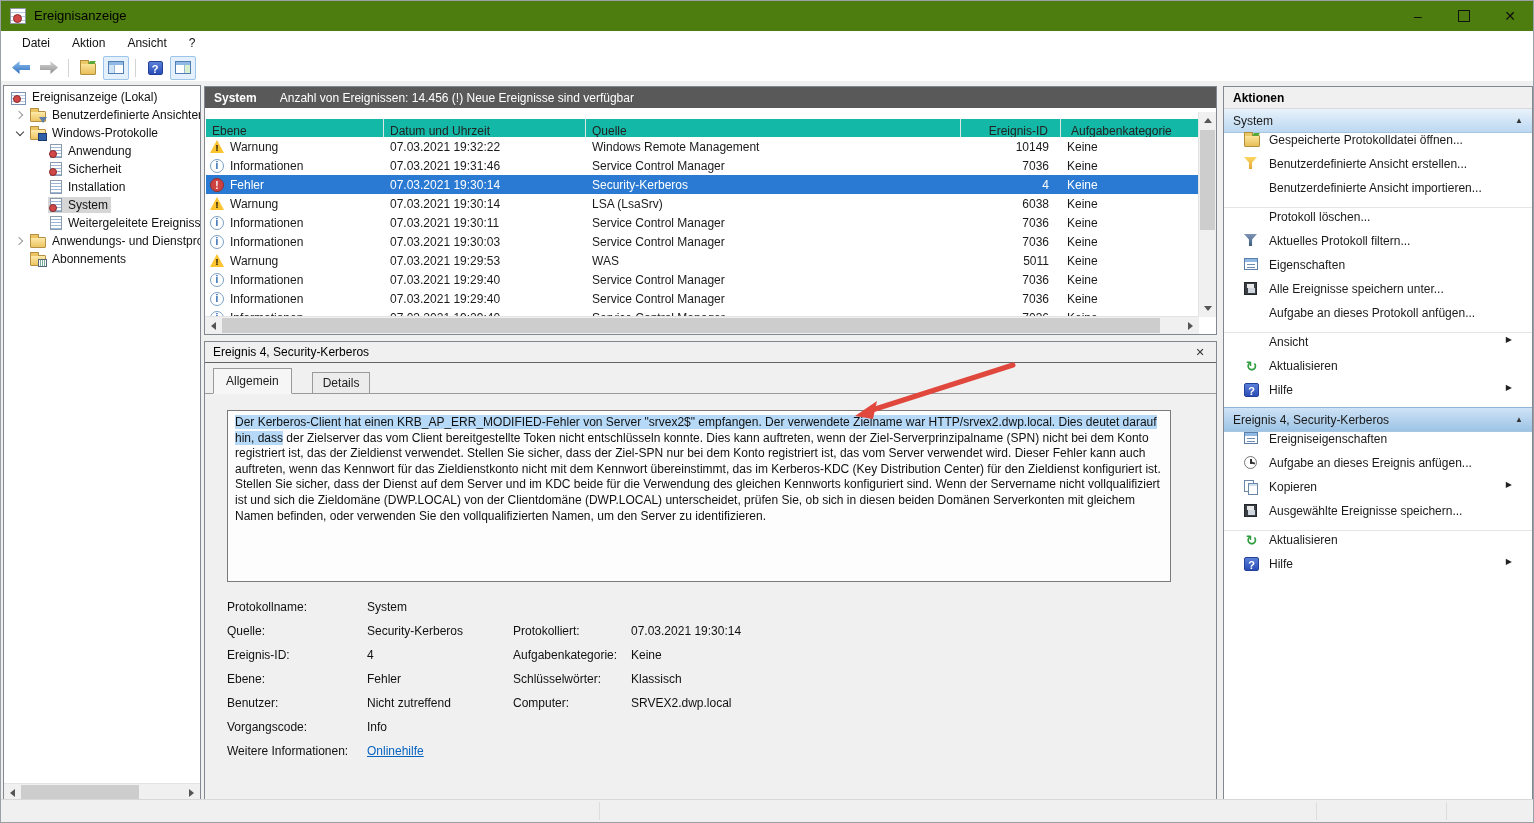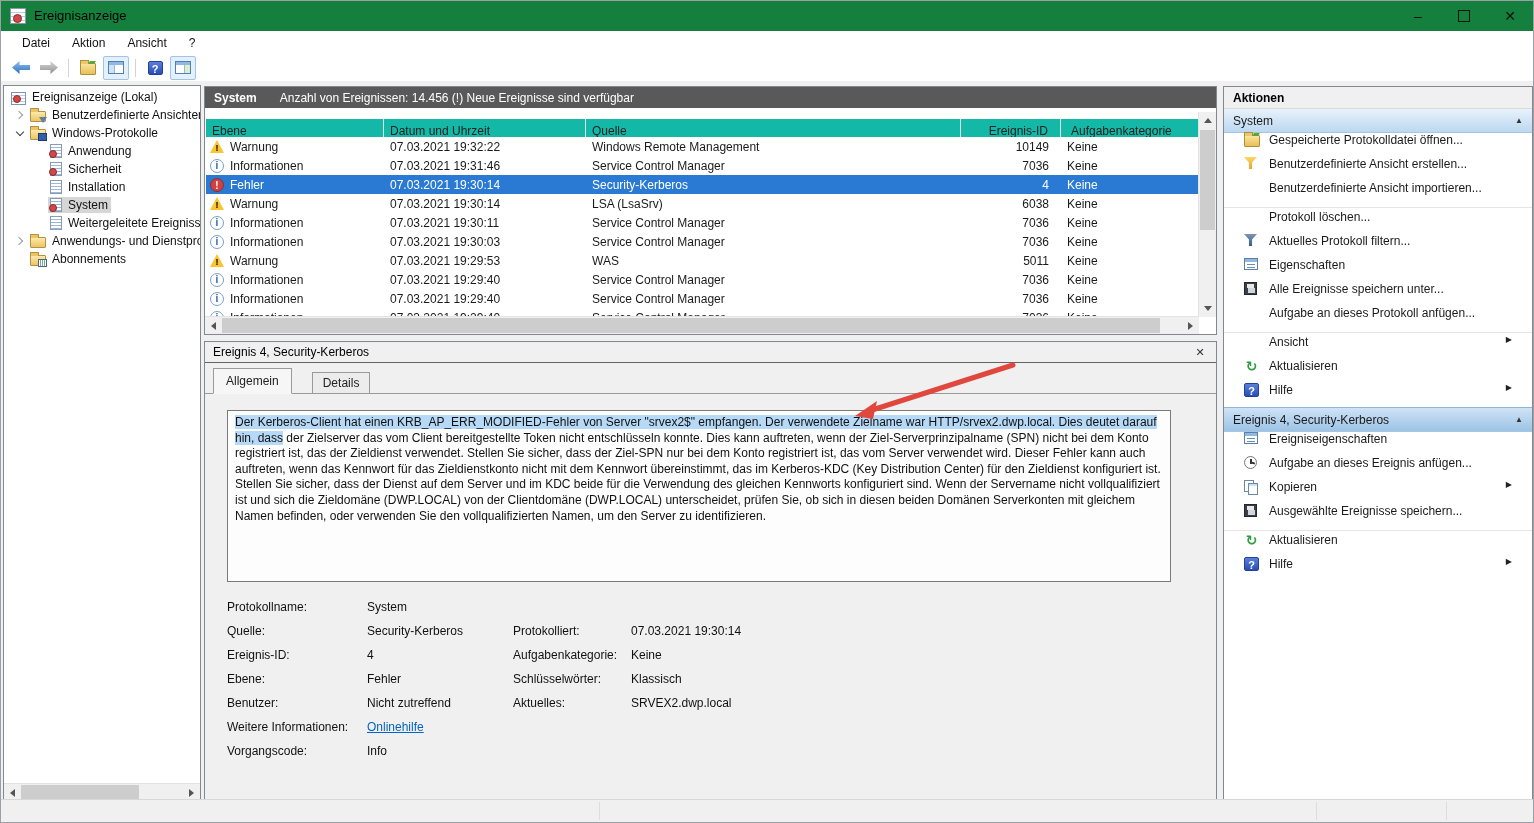--- a/index.html
+++ b/index.html
@@ -1,20 +1,20 @@
 <!DOCTYPE html>
 <html lang="de"><head>
 <meta charset="utf-8">
 <style>
   html,body{margin:0;padding:0;width:1534px;height:823px;overflow:hidden;
     font-family:"Liberation Sans","DejaVu Sans",sans-serif;background:#fff;}
   #win{position:absolute;inset:0;background:#fff;border:1px solid #9aa0a6;box-sizing:border-box;}
 
   
-  #titlebar{position:absolute;left:0;top:0;right:0;height:30px;background:#15803d;}
+  #titlebar{position:absolute;left:0;top:0;right:0;height:30px;background:#4d7c0f;}
   .app-ic{position:absolute;left:9px;top:7px;width:16px;height:16px;background:#fff;border:1px solid #8d97a8;box-sizing:border-box;
     background-image:repeating-linear-gradient(#fff 0 3px,#b9cbe3 3px 4px);}
   .app-ic::after{content:'';position:absolute;left:2px;top:5px;width:7px;height:7px;border-radius:50%;background:#d24848;border:1px solid #8c2b2b;}
   #title-text{position:absolute;left:33px;top:7px;font-size:13px;color:#000;}
   .wc{position:absolute;top:0;width:46px;height:30px;text-align:center;line-height:30px;font-size:14px;color:#111;}
   #btn-min{right:92px;} #btn-max{right:46px;} #btn-close{right:0;}
   .maxbox{display:inline-block;width:10px;height:10px;border:1px solid #111;vertical-align:middle;margin-top:-2px;}
 
   
   #menubar{position:absolute;left:0;top:30px;right:0;height:23px;background:#fff;display:flex;align-items:center;padding-left:10px;gap:0;}
@@ -406,23 +406,23 @@
     <div id="detail-tabs">
       <span class="tab active">Allgemein</span>
       <span class="tab">Details</span>
     </div>
     <div id="desc-box"><span id="desc-line1">Der Kerberos-Client hat einen KRB_AP_ERR_MODIFIED-Fehler von Server "srvex2$" empfangen. Der verwendete Zielname war HTTP/srvex2.dwp.local. Dies deutet darauf hin, dass</span><span> der Zielserver das vom Client bereitgestellte Token nicht entschlüsseln konnte. Dies kann auftreten, wenn der Ziel-Serverprinzipalname (SPN) nicht bei dem Konto registriert ist, das der Zieldienst verwendet. Stellen Sie sicher, dass der Ziel-SPN nur bei dem Konto registriert ist, das vom Server verwendet wird. Dieser Fehler kann auch auftreten, wenn das Kennwort für das Zieldienstkonto nicht mit dem Kennwort übereinstimmt, das im Kerberos-KDC (Key Distribution Center) für den Zieldienst konfiguriert ist. Stellen Sie sicher, dass der Dienst auf dem Server und im KDC beide für die Verwendung des gleichen Kennworts konfiguriert sind. Wenn der Servername nicht vollqualifiziert ist und sich die Zieldomäne (DWP.LOCAL) von der Clientdomäne (DWP.LOCAL) unterscheidet, prüfen Sie, ob sich in diesen beiden Domänen Serverkonten mit gleichem Namen befinden, oder verwenden Sie den vollqualifizierten Namen, um den Server zu identifizieren.</span></div>
     <div id="detail-fields">
         <div class="frow"><span class="flabel">Protokollname:</span><span class="fvalue">System</span></div>
         <div class="frow"><span class="flabel">Quelle:</span><span class="fvalue">Security-Kerberos</span><span class="fright"><span class="flabel">Protokolliert:</span><span class="fvalue">07.03.2021 19:30:14</span></span></div>
         <div class="frow"><span class="flabel">Ereignis-ID:</span><span class="fvalue">4</span><span class="fright"><span class="flabel">Aufgabenkategorie:</span><span class="fvalue">Keine</span></span></div>
         <div class="frow"><span class="flabel">Ebene:</span><span class="fvalue">Fehler</span><span class="fright"><span class="flabel">Schlüsselwörter:</span><span class="fvalue">Klassisch</span></span></div>
-        <div class="frow"><span class="flabel">Benutzer:</span><span class="fvalue">Nicht zutreffend</span><span class="fright"><span class="flabel">Aktuelles:</span><span class="fvalue">SRVEX2.dwp.local</span></span></div>
+        <div class="frow"><span class="flabel">Benutzer:</span><span class="fvalue">Nicht zutreffend</span><span class="fright"><span class="flabel">Computer:</span><span class="fvalue">SRVEX2.dwp.local</span></span></div>
+        <div class="frow"><span class="flabel">Vorgangscode:</span><span class="fvalue">Info</span></div>
         <div class="frow"><span class="flabel">Weitere Informationen:</span><a class="fvalue link">Onlinehilfe</a></div>
-        <div class="frow"><span class="flabel">Vorgangscode:</span><span class="fvalue">Info</span></div>
       </div>
   </div>
 
   <div id="actions-panel">
     <div id="actions-title">Aktionen</div>
     <div id="actions-body">
         <div class="act-group-header">
           <span>System</span>
           <span class="collapse">▲</span>
         </div>

